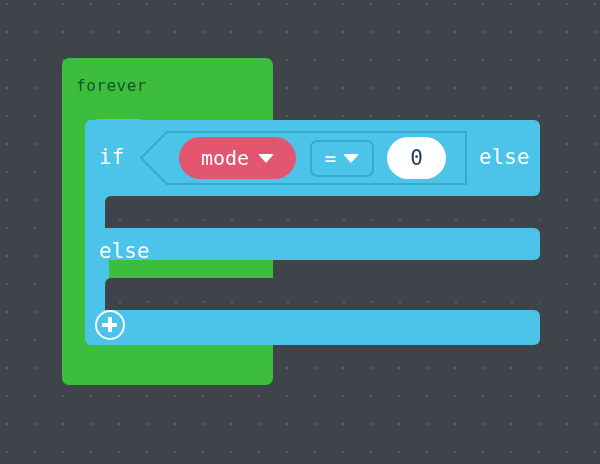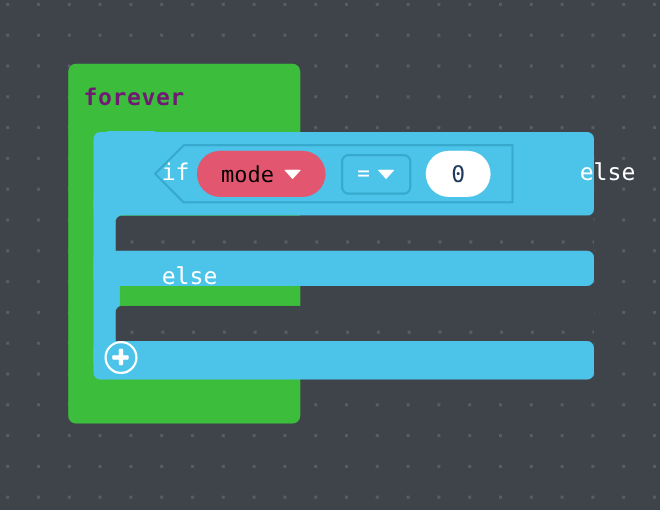--- a/index.html
+++ b/index.html
@@ -32,26 +32,25 @@
     top: 58px;
     width: 211px;
     height: 327px;
     background: #3cbd3c;
     border-radius: 7px;
   }
   .forever-label {
     position: absolute;
     left: 14px;
     top: 20px;
-    color: #701a75;
-    font-size: 21px;
+    color: #14532d;
+    font-size: 16px;
     letter-spacing: 0.5px;
     line-height: 1;
     white-space: nowrap;
-    font-weight: bold;
   }
 
   
   .ifelse-block {
     position: absolute;
     left: 85px;
     top: 120px;
     width: 455px;
     height: 225px;
   }
@@ -111,21 +110,20 @@
     border-radius: 0 0 6px 6px;
   }
 
   
   .kw {
     position: absolute;
     color: #ffffff;
     font-size: 21px;
     line-height: 1;
     white-space: nowrap;
-    margin-left: 48px;
   }
   .kw-if   { left: 14px;  top: 27px; }
   .kw-then { left: 394px; top: 27px; }
   .kw-else { left: 14px;  top: 121px; }
 
   
   .bool-hex {
     position: absolute;
     left: 55px;
     top: 11px;
@@ -142,21 +140,21 @@
     width: 117px;
     height: 42px;
     background: #e2566f;
     border-radius: 21px;
     display: flex;
     align-items: center;
     justify-content: center;
     gap: 9px;
   }
   .mode-text {
-    color: #000000;
+    color: #ffffff;
     font-size: 20px;
     line-height: 1;
   }
 
   
   .op-box {
     position: absolute;
     left: 225px;
     top: 20px;
     width: 64px;

